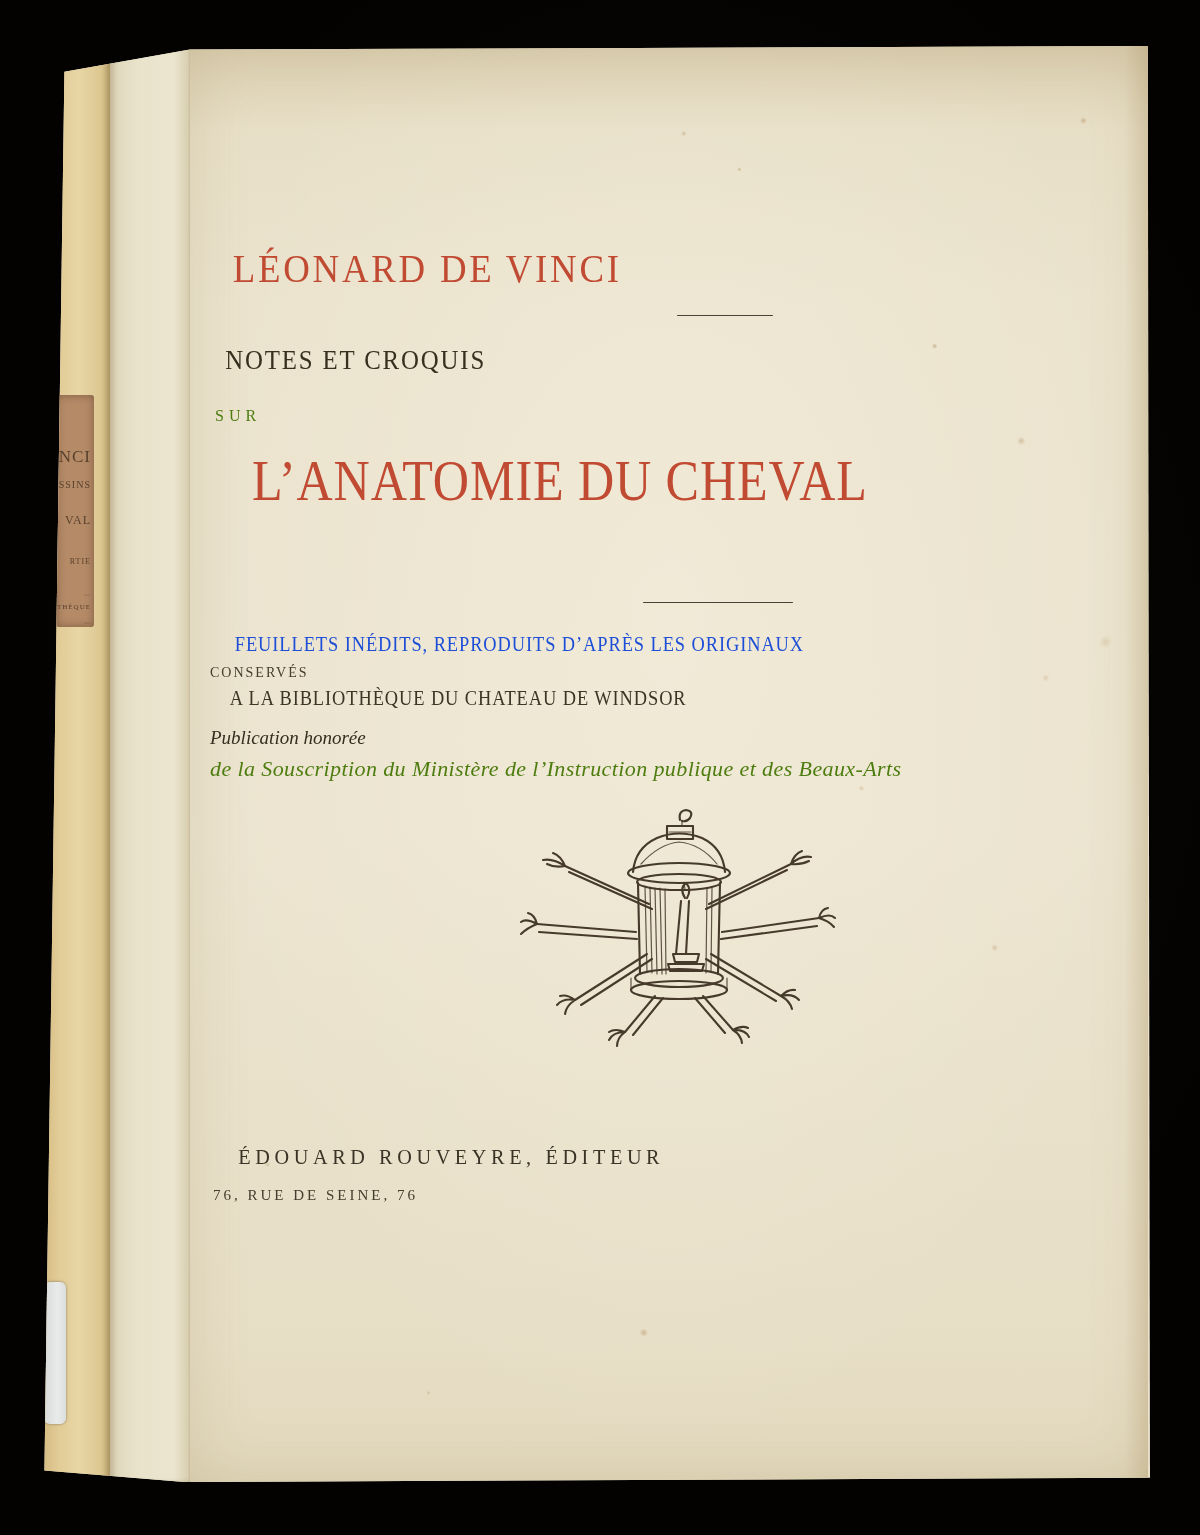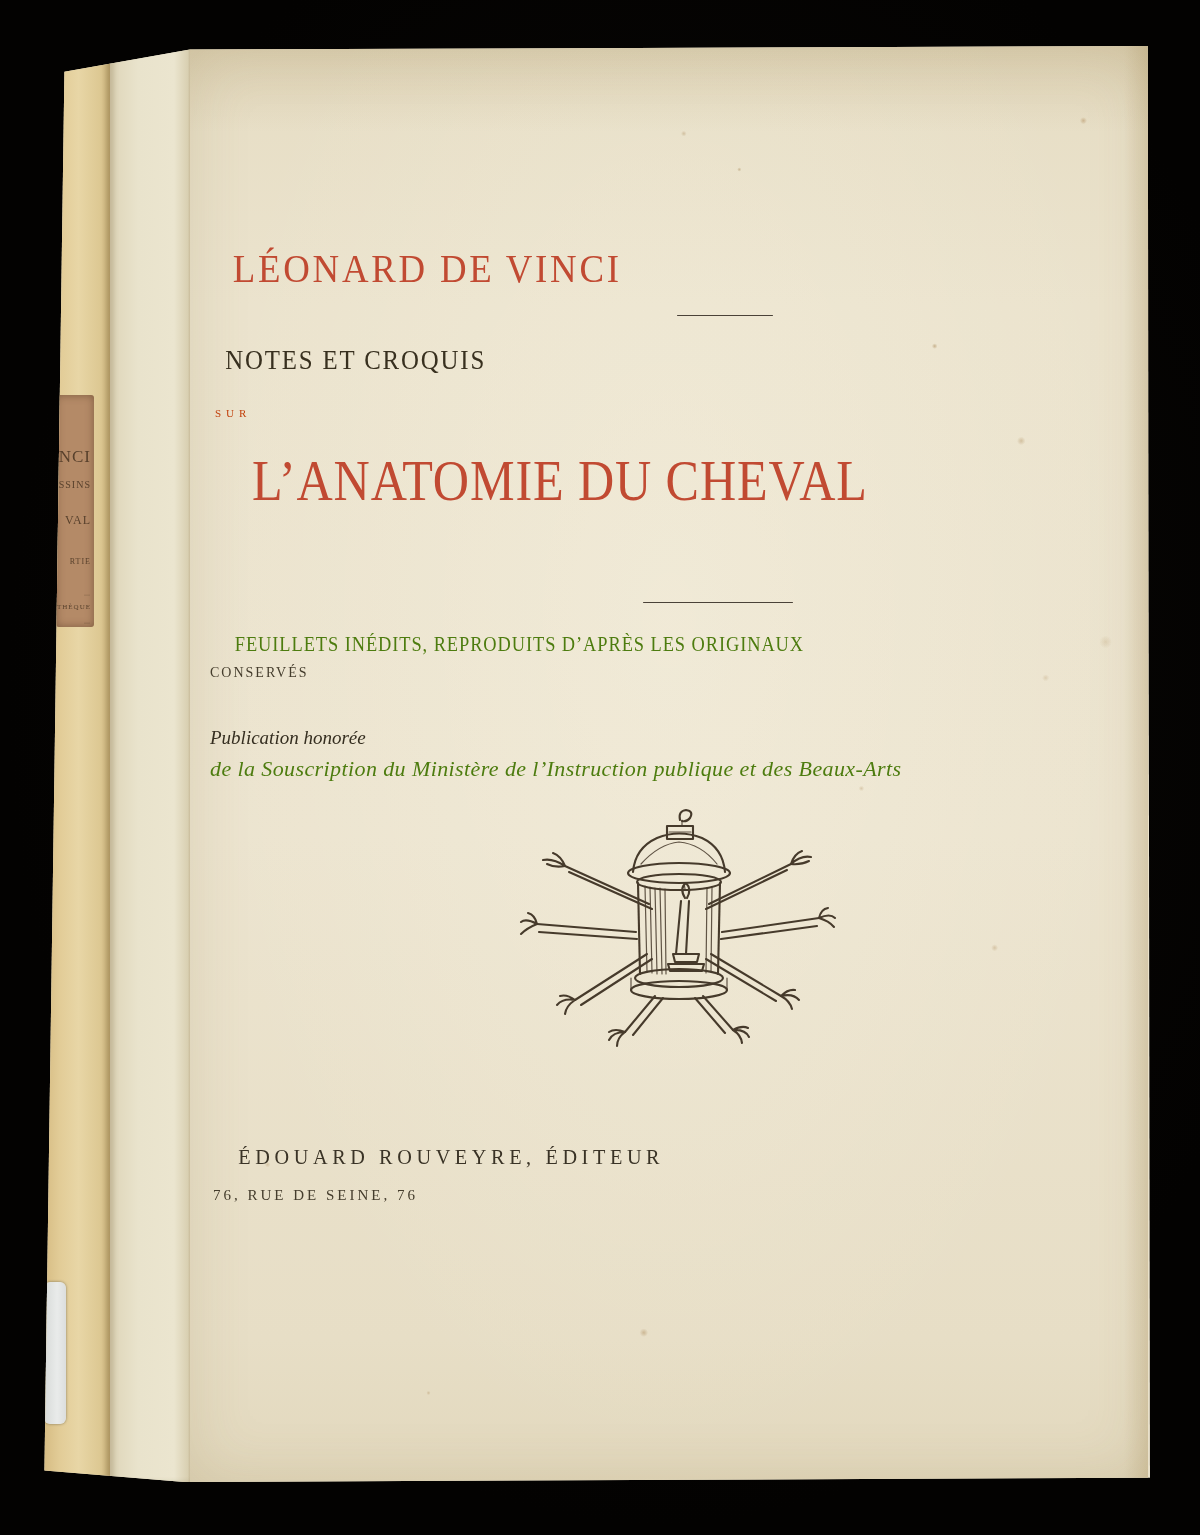--- a/index.html
+++ b/index.html
@@ -83,28 +83,28 @@
   }
   
   .textcol{position:absolute;left:170px;top:0;width:938px;height:100%;}
   .line{position:absolute;left:0;right:0;text-align:left;color:#3f372c;}
   .sx{display:inline-block;transform:scaleX(.92);transform-origin:50% 50%;white-space:nowrap;}
   .red{color:#c14a32;}
   .author{top:199px;font-size:40px;letter-spacing:3px;text-indent:3px;}
   .rule{position:absolute;height:2px;background:#4a4238;border-radius:1px;}
   .rule1{top:269px;left:467px;width:96px;height:1px;}
   .series{top:299px;font-size:27px;letter-spacing:2px;text-indent:2px;color:#38301f;}
-  .sur{top:361px;font-size:11px;letter-spacing:5px;text-indent:5px;color:#c2410c;}
+  .sur{top:361px;font-size:16px;letter-spacing:5px;text-indent:5px;color:#4d7c0f;}
   .maintitle{top:402px;font-size:57px;letter-spacing:1px;}
   .part{
     top:506px;font-size:22px;font-family:"Liberation Sans",sans-serif;font-weight:700;
     letter-spacing:4px;text-indent:4px;color:#3a332a;
   }
   .rule2{top:556px;left:433px;width:150px;height:1px;}
-  .ed1{top:587px;font-size:20px;letter-spacing:1px;color:#4d7c0f;}
+  .ed1{top:587px;font-size:20px;letter-spacing:1px;color:#1d4ed8;}
   .ed2{top:619px;font-size:14px;letter-spacing:2px;color:#453d2d;}
   .ed3{top:641px;font-size:20px;letter-spacing:1px;color:#3c3425;}
   .hon1{top:681px;font-size:19px;font-style:italic;color:#352e20;}
   .hon2{top:710px;font-size:22px;font-style:italic;color:#4d7c0f;letter-spacing:.4px;}
   .city{top:1057px;font-size:21px;letter-spacing:4px;text-indent:4px;color:#3a3326;}
   .publisher{top:1098px;font-size:22px;letter-spacing:5px;text-indent:5px;color:#3a3326;}
   .address{top:1141px;font-size:15px;letter-spacing:3px;text-indent:3px;color:#443c2c;}
   .year{top:1169px;font-size:14px;letter-spacing:3px;text-indent:3px;color:#4a4232;}
   
   .emblem{position:absolute;left:479px;top:760px;width:320px;height:252px;}
@@ -151,20 +151,23 @@
       <div class="line maintitle red">
         <span class="sx" style="transform:scaleX(.88);">L’ANATOMIE DU CHEVAL</span>
       </div>
 
       <div class="rule rule2"></div>
 
       <div class="line ed1">
         <span class="sx">FEUILLETS INÉDITS, REPRODUITS D’APRÈS LES ORIGINAUX</span>
       </div>
       <div class="line ed2">CONSERVÉS</div>
+      <div class="line ed3">
+        <span class="sx">A LA BIBLIOTHÈQUE DU CHATEAU DE WINDSOR</span>
+      </div>
 
       <div class="line hon1">Publication honorée</div>
       <div class="line hon2">de la Souscription du Ministère de l’Instruction publique et des Beaux-Arts</div>
 
       <div class="line publisher">
         <span class="sx">ÉDOUARD ROUVEYRE, ÉDITEUR</span>
       </div>
       <div class="line address">76, RUE DE SEINE, 76</div>
     </div>
 

